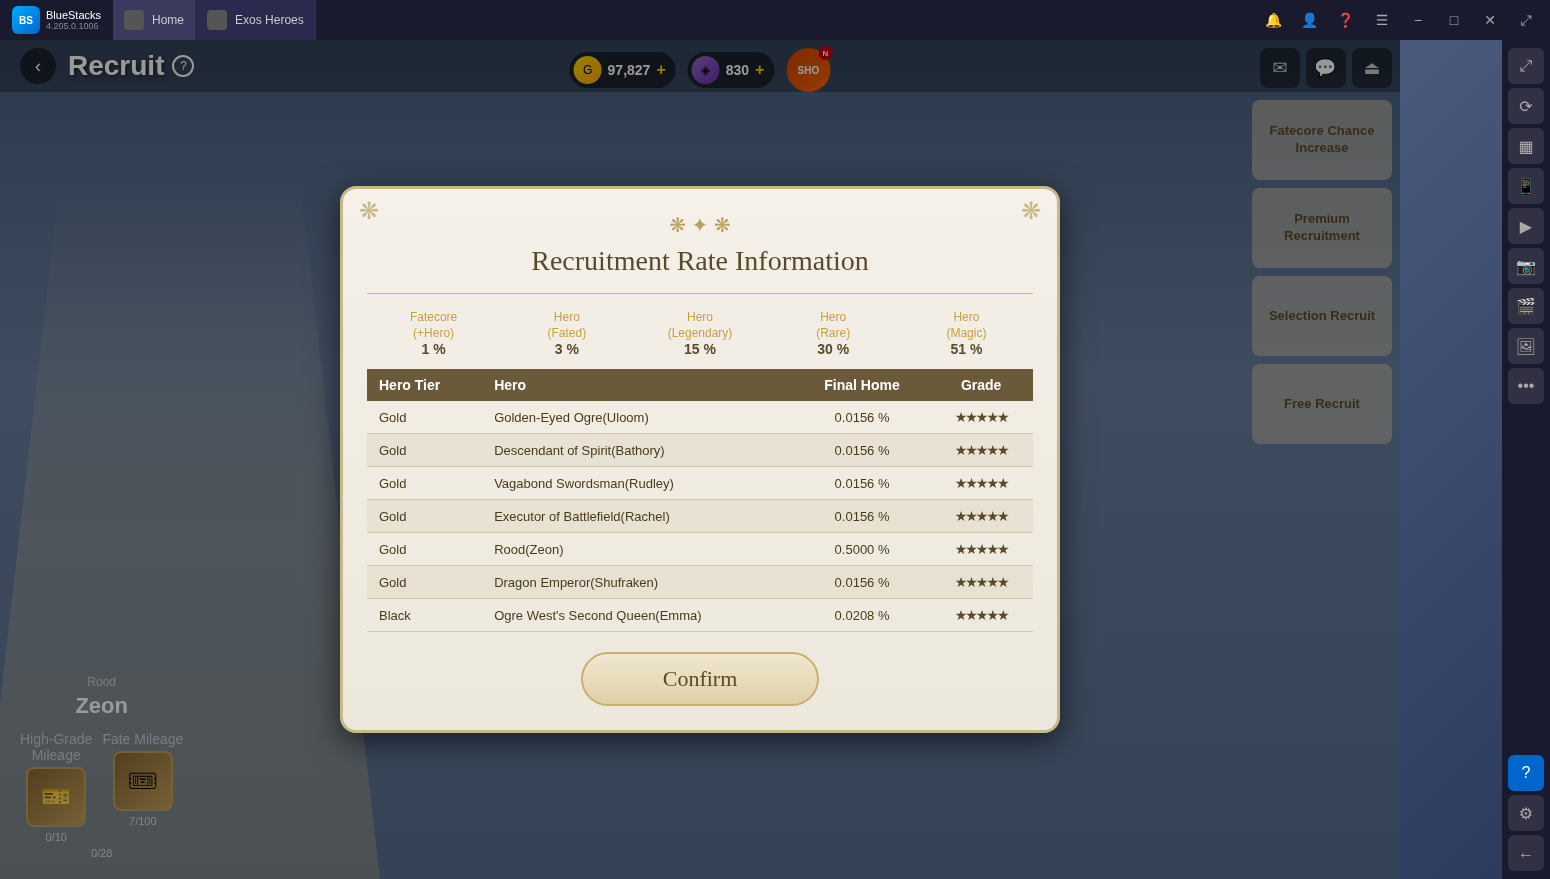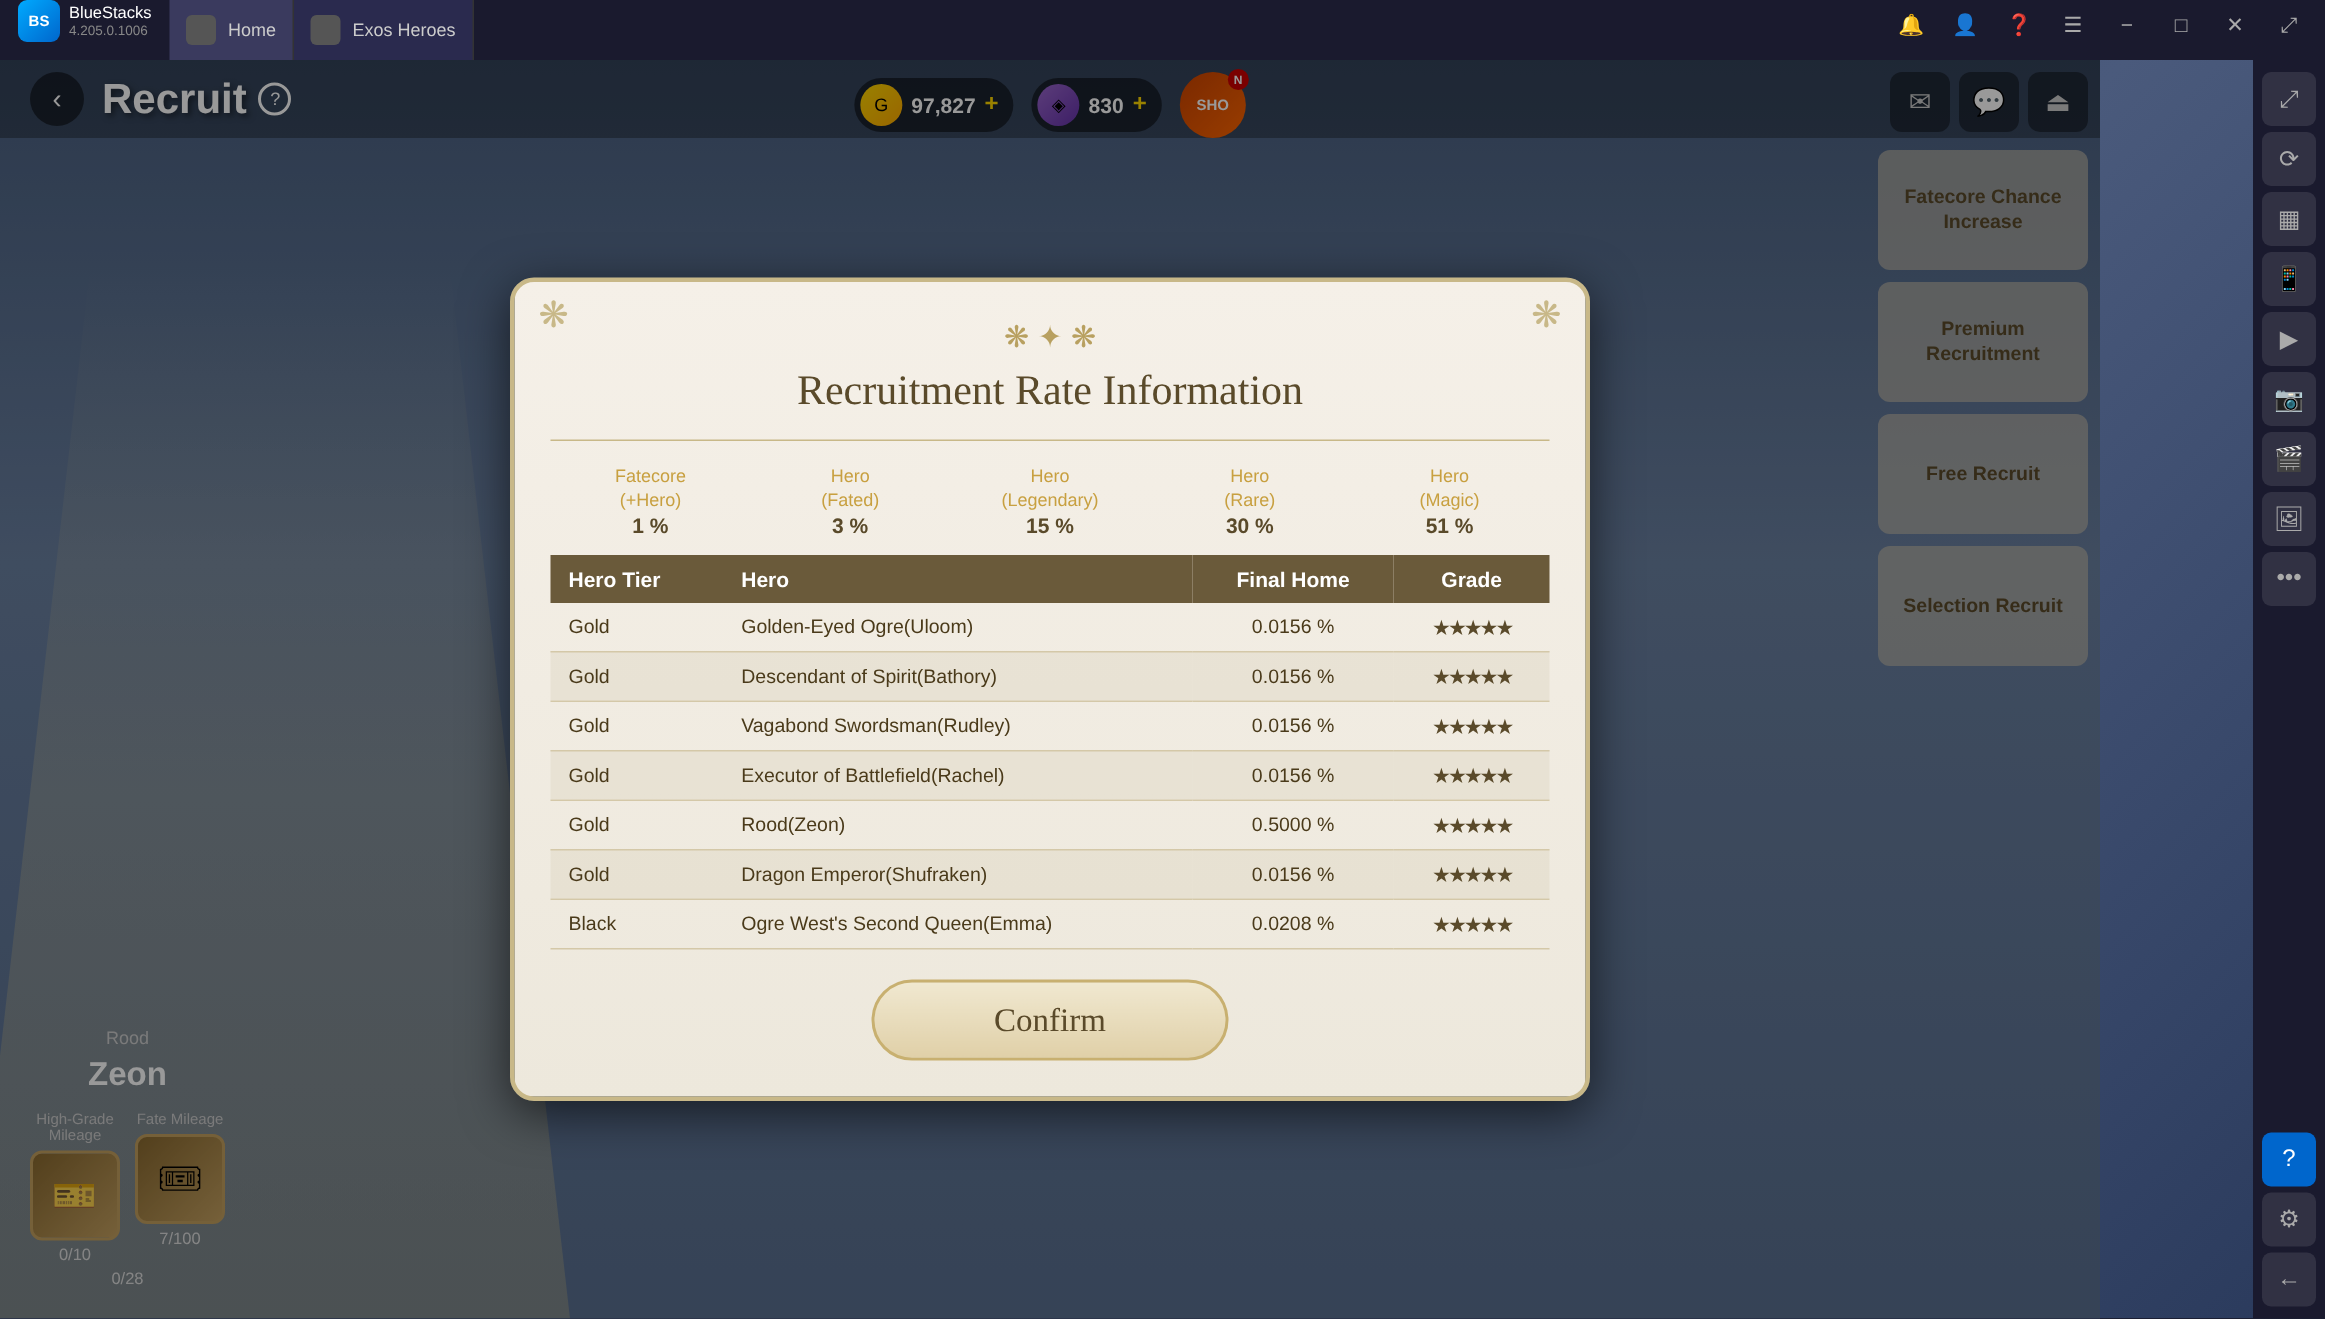--- a/index.html
+++ b/index.html
@@ -19,21 +19,21 @@
       background: linear-gradient(135deg, #2a3a5c 0%, #3a4a6c 30%, #4a5a7c 60%, #2a3a5c 100%);
     }
 
     
     .titlebar {
       position: absolute;
       top: 0; left: 0; right: 0;
       height: 40px;
       background: #1a1a2e;
       display: flex;
-      align-items: flex-start;
+      align-items: center;
       z-index: 100;
     }
     .titlebar-logo {
       display: flex;
       align-items: center;
       padding: 0 12px;
       gap: 6px;
     }
     .bs-logo {
       width: 28px; height: 28px;
@@ -197,21 +197,21 @@
       gap: 4px;
     }
     .hero-name-small { color: #ccc; font-size: 12px; }
     .hero-name-large { color: white; font-size: 22px; font-weight: bold; }
     .mileage-row {
       display: flex; gap: 10px; margin-top: 8px;
     }
     .mileage-box {
       display: flex; flex-direction: column; align-items: center; gap: 4px;
     }
-    .mileage-label { color: #ccc; font-size: 10px; text-align: center; }
+    .mileage-label { color: #ccc; font-size: 14px; text-align: center; }
     .mileage-icon {
       width: 60px; height: 60px;
       background: linear-gradient(135deg, #8a6a30, #c4a060);
       border-radius: 8px;
       border: 2px solid #c4a060;
       display: flex; align-items: center; justify-content: center;
       font-size: 24px;
     }
     .mileage-count { color: #ddd; font-size: 11px; }
 
@@ -461,25 +461,25 @@
     <div class="sidebar-card">
       <span class="sidebar-card-text">Fatecore
 Chance
 Increase</span>
     </div>
     <div class="sidebar-card">
       <span class="sidebar-card-text">Premium
 Recruitment</span>
     </div>
     <div class="sidebar-card">
+      <span class="sidebar-card-text">Selection
+Recruit</span>
+    </div>
+    <div class="sidebar-card">
       <span class="sidebar-card-text">Free
-Recruit</span>
-    </div>
-    <div class="sidebar-card">
-      <span class="sidebar-card-text">Selection
 Recruit</span>
     </div>
   </div>
 
   <div class="modal-overlay">
     <div class="modal">
 
       <div class="modal-ornament-top">
         <span>❋ ✦ ❋</span>
       </div>

